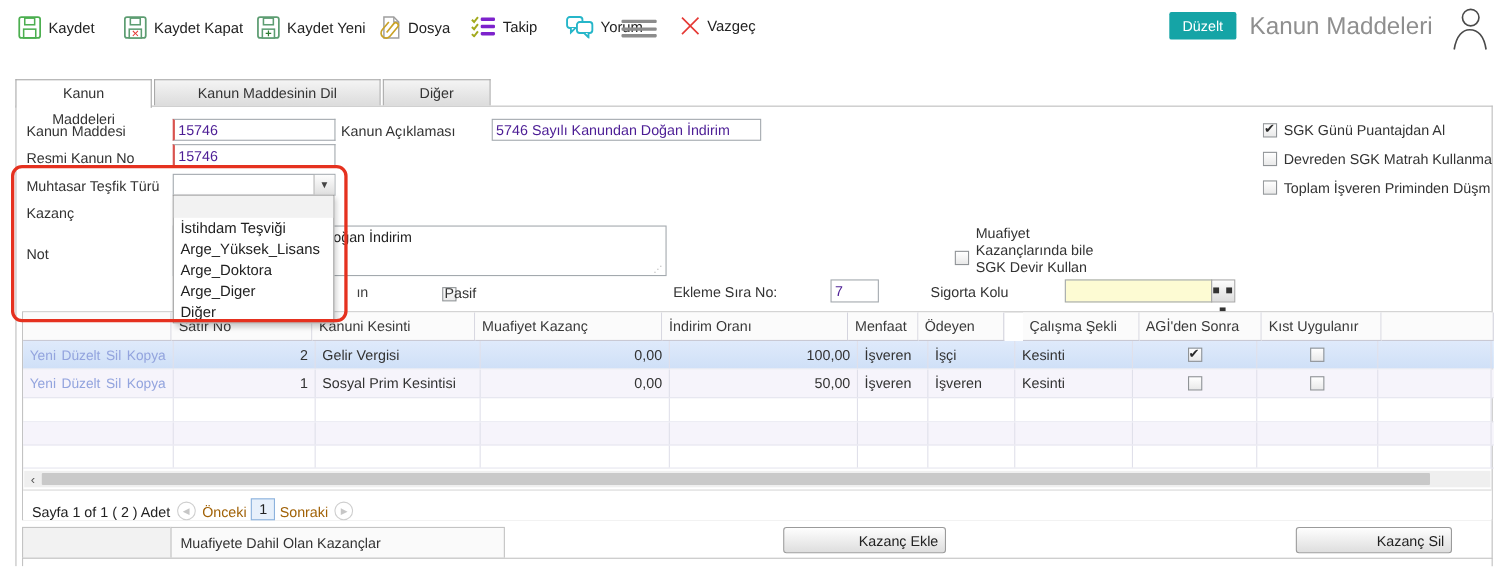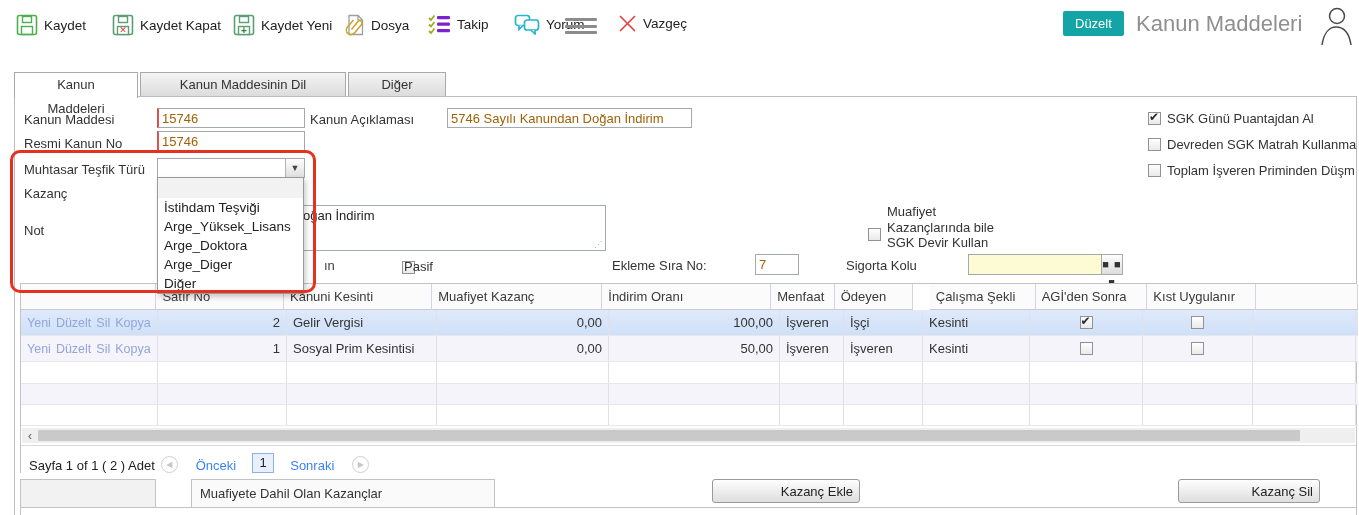--- a/index.html
+++ b/index.html
@@ -17,21 +17,21 @@
   
   .tab{position:absolute;top:72px;height:24px;line-height:24px;text-align:center;font-size:13px;
        border:1px solid #a9a9a9;border-bottom:none;background:linear-gradient(#f4f4f4,#dcdcdc);
        color:#333;cursor:pointer;padding:0 12px;box-sizing:border-box;}
   .tab.active{background:#fff;z-index:5;height:26px;}
   .panel{position:absolute;left:14px;top:96px;width:1343px;height:419px;background:#fff;
          border:1px solid #bdbdbd;border-bottom:none;box-sizing:border-box;}
   
   .flabel{position:absolute;color:#333;white-space:nowrap;}
   .finput{position:absolute;border:1px solid #a3a9ae;background:#fff;font:13px "Liberation Sans",sans-serif;
-          color:#a16207;padding:0 3px;box-sizing:border-box;height:20px;}
+          color:#4c1d95;padding:0 3px;box-sizing:border-box;height:20px;}
   .req{border-left:2px solid #d9534f;}
   .fselect{position:absolute;border:1px solid #a3a9ae;background:#fff;box-sizing:border-box;height:20px;cursor:pointer;}
   .fselect .arrow-btn{position:absolute;right:0;top:0;width:18px;height:18px;background:linear-gradient(#fdfdfd,#dfdfdf);
           border-left:1px solid #b5b5b5;display:flex;align-items:center;justify-content:center;font-size:9px;color:#444;}
   .ddlist{position:absolute;background:#fff;border:1px solid #9a9a9a;box-shadow:2px 3px 5px rgba(0,0,0,.2);
           z-index:30;box-sizing:border-box;}
   .ddlist .opt{height:19px;line-height:19px;padding:0 6px;font-size:13.5px;color:#222;cursor:pointer;white-space:nowrap;}
   .ddlist .opt.blank{height:20px;background:#f2f2f2;}
   .cb{display:inline-block;width:13px;height:13px;border:1px solid #8f9396;background:linear-gradient(#fff,#e9e9e9);
       box-sizing:border-box;position:relative;vertical-align:middle;cursor:pointer;}
@@ -57,21 +57,21 @@
   .gcell.ctr{justify-content:center;}
   .alink{color:#93a4de;cursor:pointer;margin-right:5px;font-size:12.5px;}
   .hscroll{position:absolute;left:1px;top:144px;width:1333px;height:15px;background:#efefef;display:flex;align-items:center;}
   .hscroll .larr{width:16px;text-align:center;color:#555;font-size:12px;cursor:pointer;}
   .hscroll .thumb{height:11px;background:#c9c9c9;border-radius:1px;flex:0 0 1262px;cursor:pointer;}
   .pager{position:absolute;left:0;top:161px;width:1335px;height:28px;border-top:1px solid #d8d8d8;
          display:flex;align-items:flex-end;padding-left:8px;box-sizing:border-box;background:#fff;}
   .pager .sum{color:#222;}
   .pager .circ{width:15px;height:15px;border:1px solid #cfcfcf;border-radius:50%;color:#c6c6c6;font-size:8px;
          display:inline-flex;align-items:center;justify-content:center;margin:0 6px;}
-  .pager .dis{color:#3b82f6;margin:0 12px;}
+  .pager .dis{color:#a16207;margin:0 0;}
   .pager .pg{min-width:16px;height:18px;border:1px solid #8cb2dd;background:#e7f0fb;color:#222;text-align:center;
          line-height:18px;margin:0 4px;padding:0 2px;cursor:pointer;}
   
   .b-cell{position:absolute;border:1px solid #c3c3c3;box-sizing:border-box;background:#fafafa;
           display:flex;align-items:center;padding:0 8px;color:#333;}
   .gray-btn{position:absolute;border:1px solid #9a9a9a;border-radius:3px;background:linear-gradient(#fefefe,#dedede);
           font:13px "Liberation Sans",sans-serif;color:#222;text-align:right;cursor:pointer;box-sizing:border-box;}
   svg{display:block;}
 </style>
 </head>
@@ -362,18 +362,18 @@
       <span class="circ">◀</span>
       <span class="dis">Önceki</span>
       <span class="pg">1</span>
       <span class="dis">Sonraki</span>
       <span class="circ">▶</span>
     </div>
   </div>
 
   
   <div class="b-cell" style="left:20px;top:479px;width:136px;height:29px;background:#f2f2f2;"></div>
-  <div class="b-cell" style="left:155px;top:479px;width:304px;height:29px;margin-left:36px;">Muafiyete Dahil Olan Kazançlar</div>
+  <div class="b-cell" style="left:155px;top:479px;width:304px;height:29px;">Muafiyete Dahil Olan Kazançlar</div>
   <div class="b-cell" style="left:20px;top:507px;width:1337px;height:8px;border-bottom:none;background:#fff;"></div>
   <button class="gray-btn" style="left:712px;top:479px;width:148px;height:24px;">Kazanç Ekle</button>
   <button class="gray-btn" style="left:1178px;top:479px;width:142px;height:24px;">Kazanç Sil</button>
 
 </div>
 
 </body></html>

